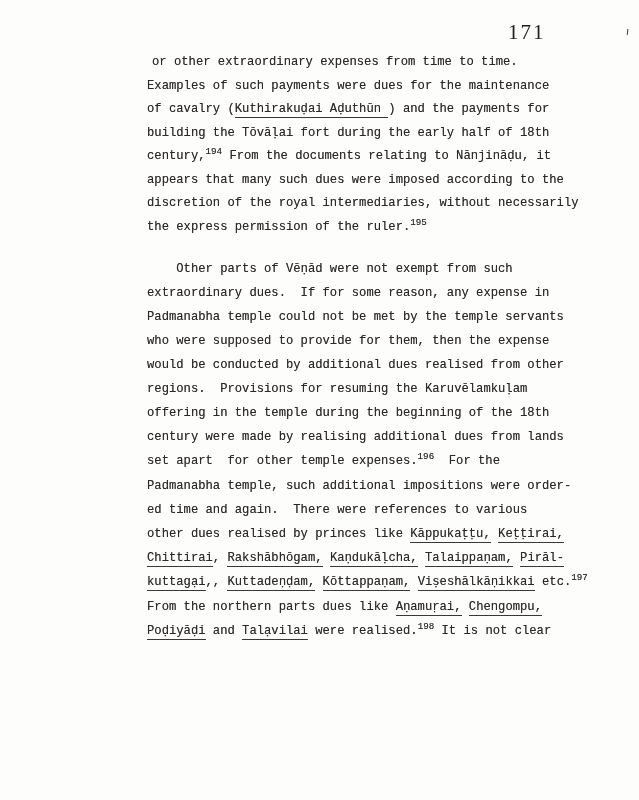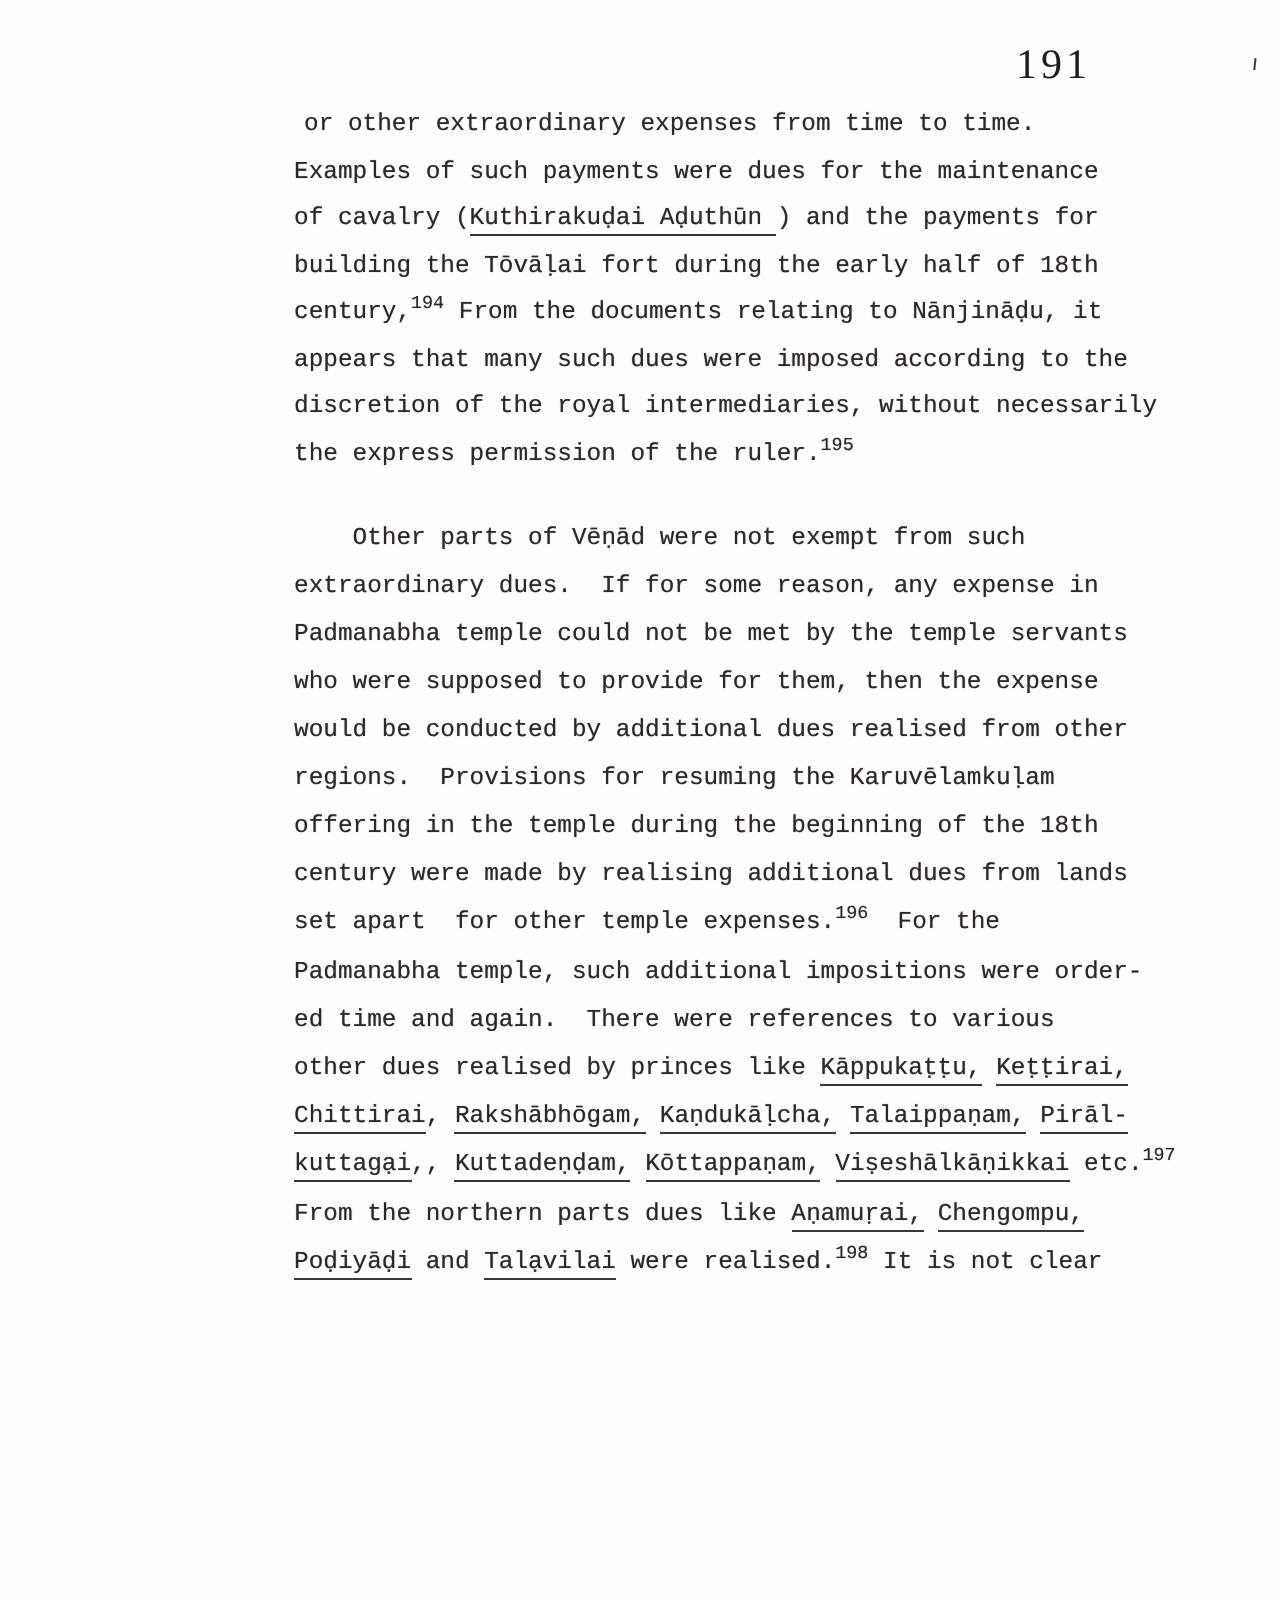--- a/index.html
+++ b/index.html
@@ -38,19 +38,19 @@
     font-size:9.2px;
     position:relative;top:-5px;
     letter-spacing:0;
     text-align:right;
   }
 </style>
 </head>
 <body>
 
 <div class="page">
-  <div class="page-number">191</div>
+  <div class="page-number">171</div>
   <div class="edge-tick">ı</div>
   <div class="text-block">
       <div class="para para-0"><div class="line" style="padding-left: 5px;"><span class="seg-text">or other extraordinary expenses from time to time.</span></div><div class="line"><span class="seg-text">Examples of such payments were dues for the maintenance</span></div><div class="line"><span class="seg-text">of cavalry (</span><span class="seg-u">Kuthirakuḍai Aḍuthūn </span><span class="seg-text">) and the payments for</span></div><div class="line"><span class="seg-text">building the Tōvāḷai fort during the early half of 18th</span></div><div class="line"><span class="seg-text">century,</span><span class="seg-sup">194</span><span class="seg-text"> From the documents relating to Nānjināḍu, it</span></div><div class="line"><span class="seg-text">appears that many such dues were imposed according to the</span></div><div class="line"><span class="seg-text">discretion of the royal intermediaries, without necessarily</span></div><div class="line"><span class="seg-text">the express permission of the ruler.</span><span class="seg-sup">195</span></div></div>
       <div class="para para-1"><div class="line"><span class="seg-text">    Other parts of Vēṇād were not exempt from such</span></div><div class="line"><span class="seg-text">extraordinary dues.  If for some reason, any expense in</span></div><div class="line"><span class="seg-text">Padmanabha temple could not be met by the temple servants</span></div><div class="line"><span class="seg-text">who were supposed to provide for them, then the expense</span></div><div class="line"><span class="seg-text">would be conducted by additional dues realised from other</span></div><div class="line"><span class="seg-text">regions.  Provisions for resuming the Karuvēlamkuḷam</span></div><div class="line"><span class="seg-text">offering in the temple during the beginning of the 18th</span></div><div class="line"><span class="seg-text">century were made by realising additional dues from lands</span></div><div class="line"><span class="seg-text">set apart  for other temple expenses.</span><span class="seg-sup">196</span><span class="seg-text">  For the</span></div><div class="line"><span class="seg-text">Padmanabha temple, such additional impositions were order-</span></div><div class="line"><span class="seg-text">ed time and again.  There were references to various</span></div><div class="line"><span class="seg-text">other dues realised by princes like </span><span class="seg-u">Kāppukaṭṭu,</span><span class="seg-text"> </span><span class="seg-u">Keṭṭirai,</span></div><div class="line"><span class="seg-u">Chittirai</span><span class="seg-text">, </span><span class="seg-u">Rakshābhōgam,</span><span class="seg-text"> </span><span class="seg-u">Kaṇdukāḷcha,</span><span class="seg-text"> </span><span class="seg-u">Talaippaṇam,</span><span class="seg-text"> </span><span class="seg-u">Pirāl-</span></div><div class="line"><span class="seg-u">kuttagại</span><span class="seg-text">,, </span><span class="seg-u">Kuttadeṇḍam,</span><span class="seg-text"> </span><span class="seg-u">Kōttappaṇam,</span><span class="seg-text"> </span><span class="seg-u">Viṣeshālkāṇikkai</span><span class="seg-text"> etc.</span><span class="seg-sup">197</span></div><div class="line"><span class="seg-text">From the northern parts dues like </span><span class="seg-u">Aṇamuṛai,</span><span class="seg-text"> </span><span class="seg-u">Chengompu,</span></div><div class="line"><span class="seg-u">Poḍiyāḍi</span><span class="seg-text"> and </span><span class="seg-u">Talạvilai</span><span class="seg-text"> were realised.</span><span class="seg-sup">198</span><span class="seg-text"> It is not clear</span></div></div>
     </div>
 </div>
 
 </body></html>

